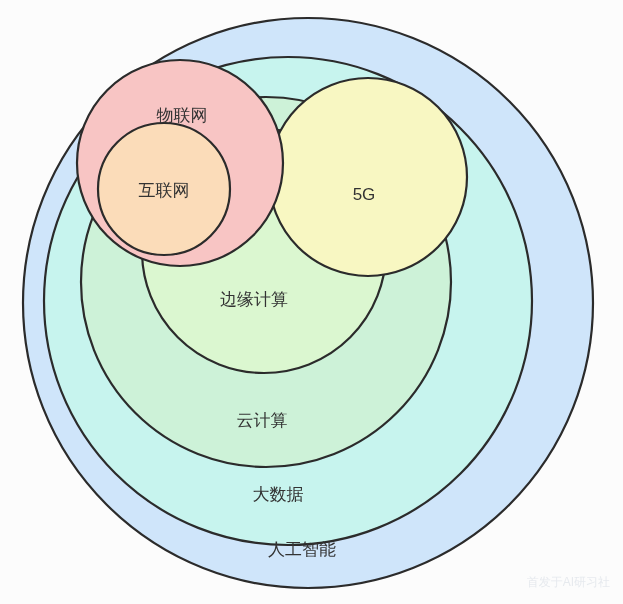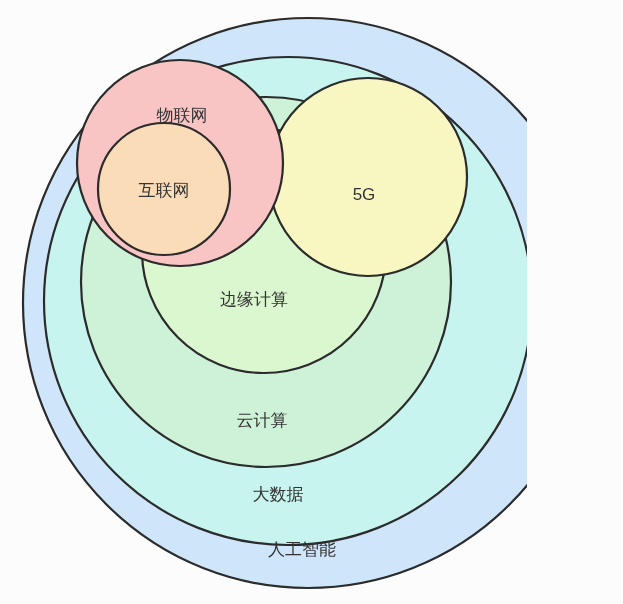--- a/index.html
+++ b/index.html
@@ -3,21 +3,21 @@
 <meta charset="utf-8">
 <style>
   html, body {
     margin: 0;
     padding: 0;
     background: #fcfcfc;
     font-family: "Liberation Sans", "DejaVu Sans", sans-serif;
   }
   .stage {
     position: relative;
-    width: 527px;
+    width: 623px;
     height: 604px;
     background: #fcfcfc;
     overflow: hidden;
   }
   svg { display: block; }
   .circle {
     stroke: #2b2b2b;
     stroke-width: 2.2;
   }
   .label {

